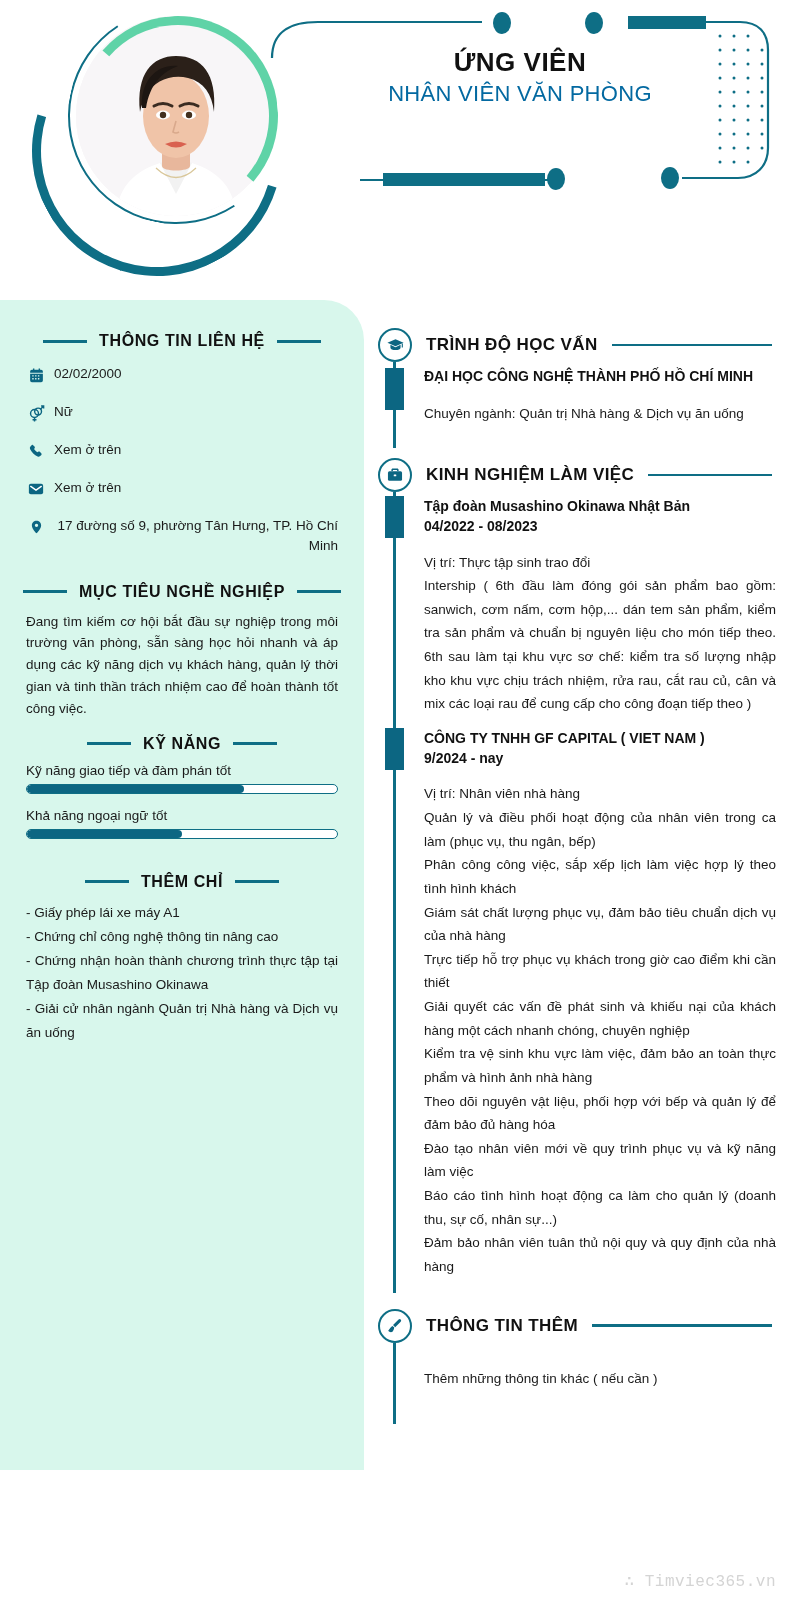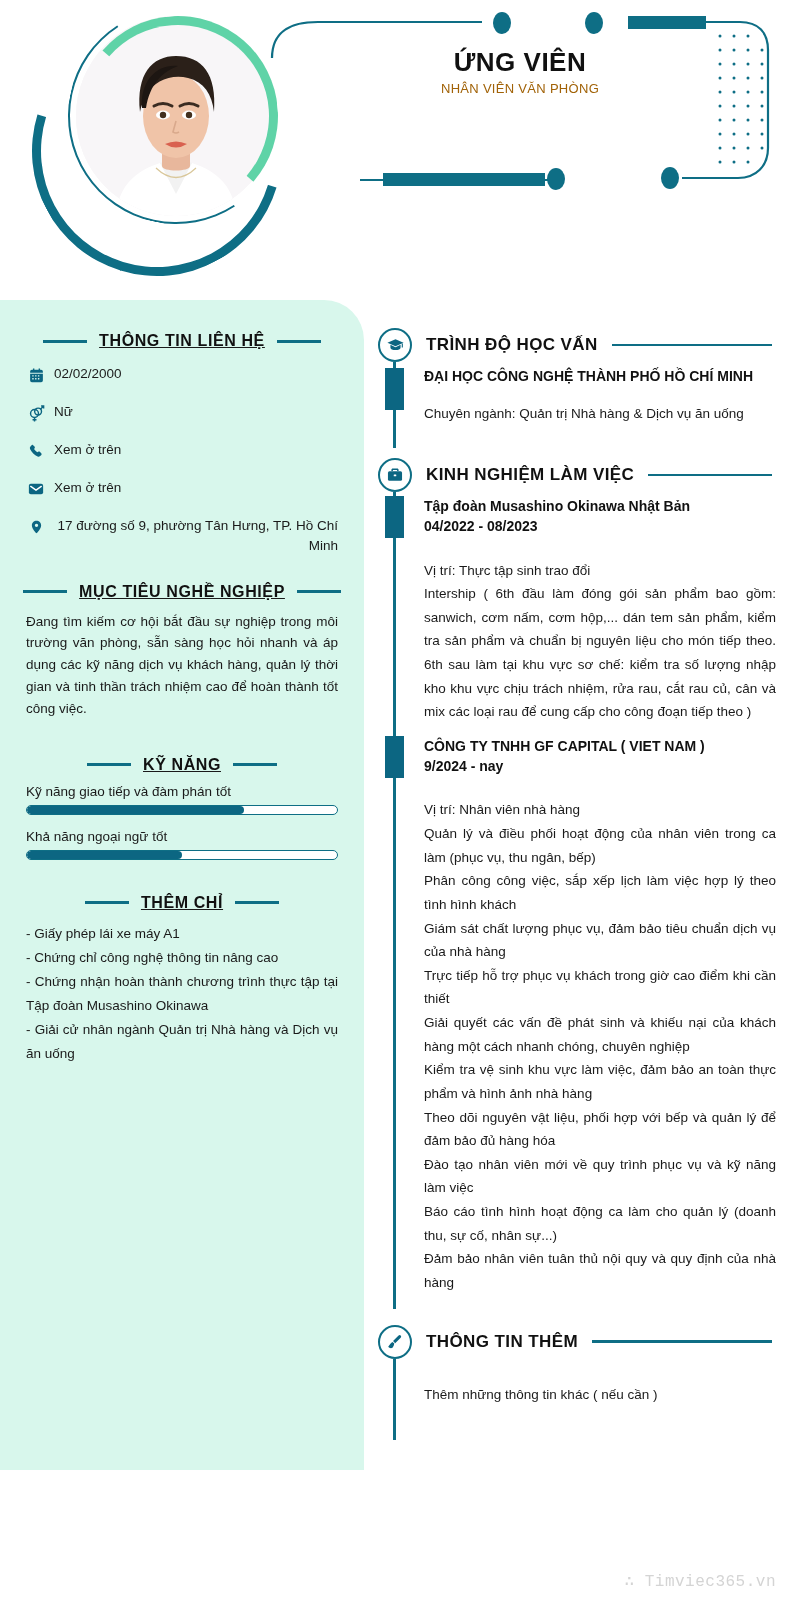--- a/index.html
+++ b/index.html
@@ -93,22 +93,22 @@
     text-align: center;
   }
   .title-main {
     font-size: 26px;
     font-weight: bold;
     letter-spacing: 0.5px;
     color: #111;
     line-height: 1.15;
   }
   .title-sub {
-    font-size: 13px;
-    color: #a16207;
+    font-size: 22px;
+    color: #0369a1;
     letter-spacing: 0.3px;
     margin-top: 3px;
   }
 
   
   .body-area {
     position: relative;
     width: 800px;
     height: 1305px;
   }
@@ -124,21 +124,20 @@
     padding: 0 26px;
   }
 
   .side-heading {
     display: flex;
     align-items: center;
     justify-content: center;
     gap: 12px;
     margin-top: 32px;
     margin-bottom: 6px;
-    text-decoration: underline;
   }
   .side-heading .ln {
     height: 3px;
     background: #0e6e85;
     flex: 0 0 44px;
   }
   .side-heading .tx {
     font-size: 16px;
     font-weight: bold;
     letter-spacing: 0.6px;
@@ -284,21 +283,21 @@
     font-size: 14px;
     font-weight: bold;
     color: #111;
     line-height: 1.45;
   }
   .job-desc {
     font-size: 13.5px;
     line-height: 1.75;
     color: #1a1a1a;
     text-align: justify;
-    margin-top: 22px;
+    margin-top: 14px;
   }
   .job-desc p { margin-bottom: 0; }
 
   .watermark {
     position: absolute;
     right: 24px;
     bottom: 14px;
     font-family: "Liberation Mono", monospace;
     font-size: 16px;
     color: #d4d4d4;
@@ -478,21 +477,21 @@
         </div>
       </div>
 
       <div class="side-heading" style="margin-top:26px;">
         <span class="ln"></span>
         <span class="tx">MỤC TIÊU NGHỀ NGHIỆP</span>
         <span class="ln"></span>
       </div>
       <p class="objective">Đang tìm kiếm cơ hội bắt đầu sự nghiệp trong môi trường văn phòng, sẵn sàng học hỏi nhanh và áp dụng các kỹ năng dịch vụ khách hàng, quản lý thời gian và tinh thần trách nhiệm cao để hoàn thành tốt công việc.</p>
 
-      <div class="side-heading" style="margin-top:36px;">
+      <div class="side-heading" style="margin-top:15px;">
         <span class="ln"></span>
         <span class="tx">KỸ NĂNG</span>
         <span class="ln"></span>
       </div>
 
       <div class="skill">
         <div class="skill-name">Kỹ năng giao tiếp và đàm phán tốt</div>
         <div class="skill-track">
           <div class="skill-fill" style="width: 70%;"></div>
         </div>

